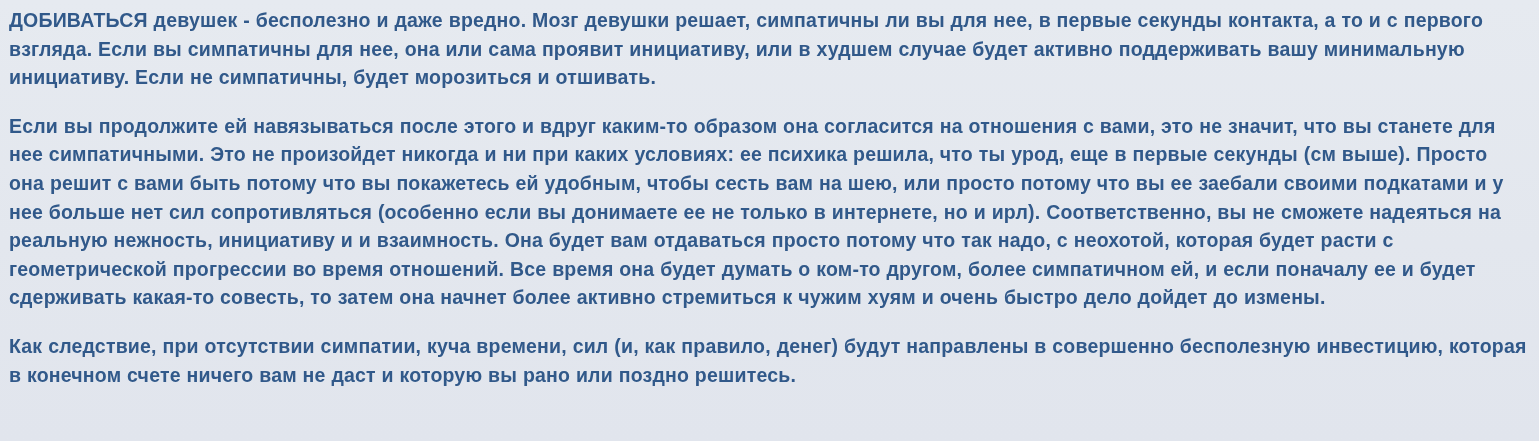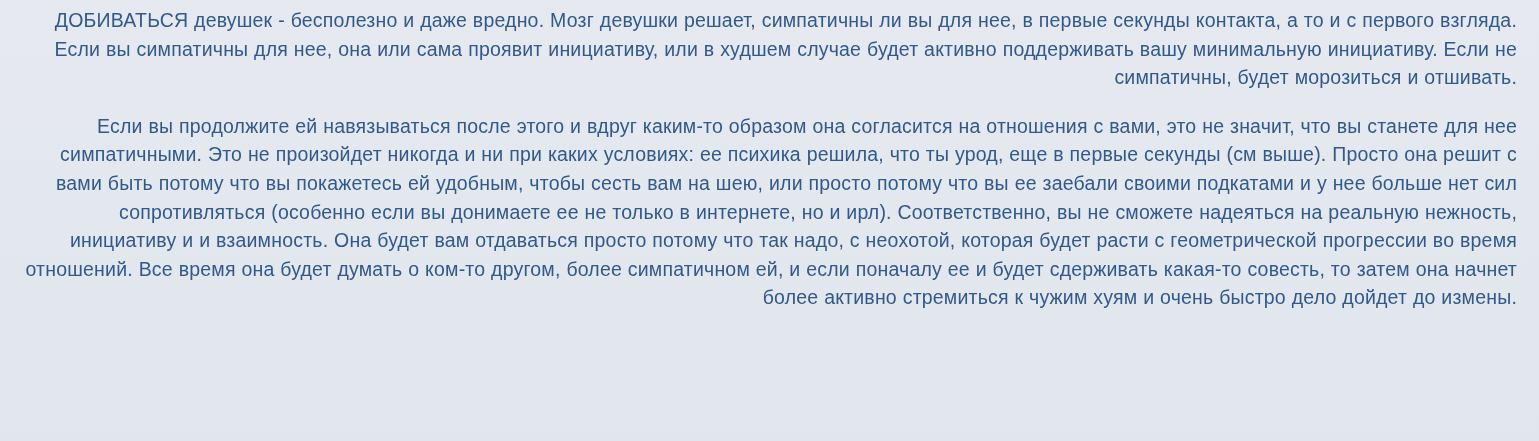--- a/index.html
+++ b/index.html
@@ -17,34 +17,35 @@
 
   #text-page {
     box-sizing: border-box;
     width: 1539px;
     height: 441px;
     padding: 6px 10px 0 9px;
     background: linear-gradient(180deg, #e6eaf0 0%, #e3e7ee 55%, #e1e5ed 100%);
   }
 
   .paragraph {
-    margin: 0 12px 20px 0;
+    margin: 0 1px 20px 0;
     color: #31598a;
     font-size: 19.5px;
     line-height: 28.6px;
-    font-weight: 400;
+    font-weight: 700;
     letter-spacing: 0.01em;
     word-spacing: 0.01em;
-    text-align: right;
+    text-align: left;
     -webkit-font-smoothing: antialiased;
   }
 
   .paragraph:last-child {
     margin-bottom: 0;
   }
 </style>
 </head>
 <body>
 
 <div id="text-page">
   <p class="paragraph">ДОБИВАТЬСЯ девушек - бесполезно и даже вредно. Мозг девушки решает, симпатичны ли вы для нее, в первые секунды контакта, а то и с первого взгляда. Если вы симпатичны для нее, она или сама проявит инициативу, или в худшем случае будет активно поддерживать вашу минимальную инициативу. Если не симпатичны, будет морозиться и отшивать.</p>
   <p class="paragraph">Если вы продолжите ей навязываться после этого и вдруг каким-то образом она согласится на отношения с вами, это не значит, что вы станете для нее симпатичными. Это не произойдет никогда и ни при каких условиях: ее психика решила, что ты урод, еще в первые секунды (см выше). Просто она решит с вами быть потому что вы покажетесь ей удобным, чтобы сесть вам на шею, или просто потому что вы ее заебали своими подкатами и у нее больше нет сил сопротивляться (особенно если вы донимаете ее не только в интернете, но и ирл). Соответственно, вы не сможете надеяться на реальную нежность, инициативу и и взаимность. Она будет вам отдаваться просто потому что так надо, с неохотой, которая будет расти с геометрической прогрессии во время отношений. Все время она будет думать о ком-то другом, более симпатичном ей, и если поначалу ее и будет сдерживать какая-то совесть, то затем она начнет более активно стремиться к чужим хуям и очень быстро дело дойдет до измены.</p>
+  <p class="paragraph">Как следствие, при отсутствии симпатии, куча времени, сил (и, как правило, денег) будут направлены в совершенно бесполезную инвестицию, которая в конечном счете ничего вам не даст и которую вы рано или поздно решитесь.</p>
 </div>
 
 </body></html>

